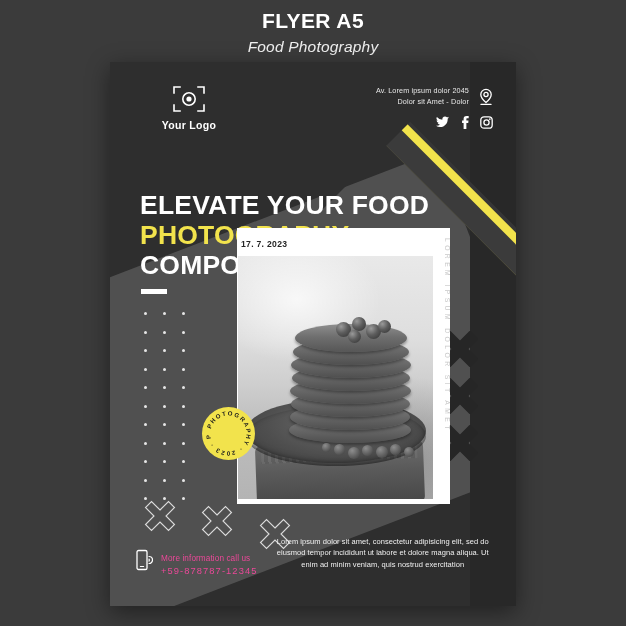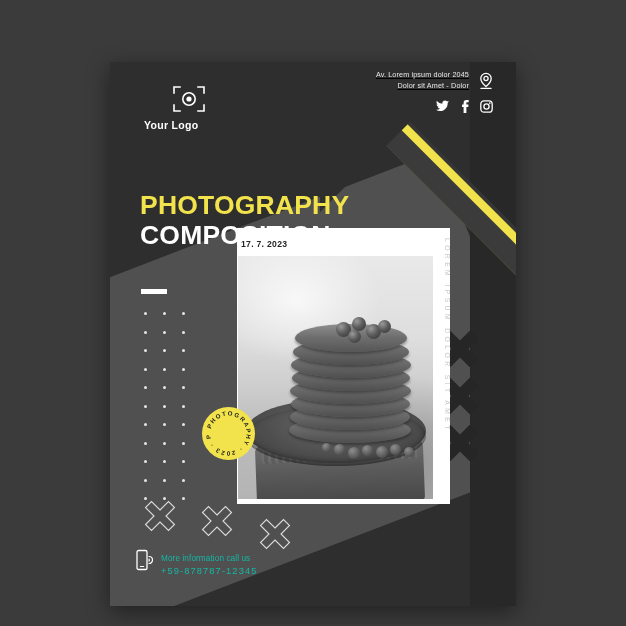--- a/index.html
+++ b/index.html
@@ -53,23 +53,23 @@
     position: absolute; right: 46px; top: 0; width: 150px; height: 150px;
     background: #2e2e2e; clip-path: polygon(0 0, 100% 0, 0 100%);
   }
 
   
   .hdr { position: absolute; left: 0; top: 0; width: 100%; padding: 22px 30px 0 28px; }
   .logo-wrap { position: absolute; left: 34px; top: 22px; width: 90px; }
   .logo-mark { position: relative; width: 34px; height: 30px; margin: 0 auto 5px; }
   .logo-mark svg { display: block; }
   .logo-text {
-    color: #ffffff; font-size: 10.5px; font-weight: bold; letter-spacing: .3px; text-align: left;
-  }
-  .hdr-right { position: absolute; right: 22px; top: 8px; text-align: right; text-decoration: underline; }
+    color: #ffffff; font-size: 10.5px; font-weight: bold; letter-spacing: .3px; text-align: center;
+  }
+  .hdr-right { position: absolute; right: 22px; top: 24px; text-align: right; }
   .addr-row { display: flex; align-items: center; justify-content: flex-end; gap: 9px; }
   .addr-text { color: #e8e8e8; font-size: 7.2px; line-height: 10.5px; letter-spacing: .15px; text-align: right; }
   .pin-icon { width: 16px; height: 18px; flex: 0 0 auto; }
   .socials { display: flex; justify-content: flex-end; gap: 9px; margin-top: 9px; padding-right: 1px; }
   .socials svg { display: block; }
 
   
   .headline { position: absolute; left: 30px; top: 128px; }
   .hl-line {
     font-size: 26.5px; font-weight: bold; letter-spacing: .2px; line-height: 30px;
@@ -193,33 +193,37 @@
   .xo1 { left: 28px; top: 432px; }
   .xo2 { left: 85px; top: 437px; }
   .xo3 { left: 143px; top: 450px; }
   .xout svg { display: block; }
 
   
   .footer { position: absolute; left: 0; bottom: 28px; width: 100%; padding: 0 26px; }
   .foot-row { display: flex; align-items: flex-start; gap: 14px; }
   .contact { display: flex; align-items: center; gap: 8px; flex: 0 0 auto; padding-top: 5px; }
   .phone-icon { width: 17px; height: 22px; flex: 0 0 auto; }
-  .contact-lines { color: #14b8a6; margin-top: 12px; }
+  .contact-lines { color: #ec4899; margin-top: 12px; }
   .c-line1 { font-size: 8.2px; line-height: 12px; letter-spacing: .1px; }
   .c-line2 { font-size: 9.3px; line-height: 13px; letter-spacing: 1.1px; }
   .lorem {
     flex: 1 1 auto; color: #efefef; font-size: 7.5px; line-height: 11.4px;
     text-align: center; letter-spacing: .05px; padding-left: 4px;
   }
 </style>
 </head>
 <body>
 
 <div id="stage">
 
+  <div class="caption">
+    <div class="caption-title">FLYER A5</div>
+    <div class="caption-sub">Food Photography</div>
+  </div>
 
   <div class="flyer">
 
     <div class="wash"></div>
     <div class="right-band"></div>
 
     <div class="stripe stripe-dark1"></div>
     <div class="stripe stripe-yellow" style="background:#f2e34c;"></div>
     <div class="stripe stripe-dark2"></div>
     <div class="corner-tri"></div>
@@ -275,20 +279,21 @@
               <rect x="1" y="1" width="14" height="14" rx="4" fill="none" stroke="#ffffff" stroke-width="1.6"></rect>
               <circle cx="8" cy="8" r="3.2" fill="none" stroke="#ffffff" stroke-width="1.6"></circle>
               <circle cx="12.1" cy="3.9" r="1" fill="#ffffff"></circle>
             </svg>
           </span>
         </div>
       </div>
     </div>
 
     <div class="headline">
+      <div class="hl-line">ELEVATE YOUR FOOD</div>
       <div class="hl-line hl-accent">PHOTOGRAPHY</div>
       <div class="hl-line">COMPOSITION</div>
     </div>
 
     <div class="bar"></div>
     <div class="dots">
       <div class="dot"></div>
         <div class="dot"></div>
         <div class="dot"></div>
       <div class="dot"></div>
@@ -396,17 +401,18 @@
               <path d="M4.4 17.5h3.2" stroke="#ffffff" stroke-width="1.2" stroke-linecap="round"></path>
               <path d="M13 7.5a3.4 3.4 0 0 1 0 7" fill="none" stroke="#ffffff" stroke-width="1.2" stroke-linecap="round"></path>
               <path d="M13 10.2a1.4 1.4 0 0 1 0 1.8" fill="none" stroke="#ffffff" stroke-width="1.2" stroke-linecap="round"></path>
             </svg>
           </div>
           <div class="contact-lines">
             <div class="c-line1">More information call us</div>
             <div class="c-line2">+59-878787-12345</div>
           </div>
         </div>
+        <div class="lorem">Lorem ipsum dolor sit amet, consectetur adipisicing elit, sed do eiusmod tempor incididunt ut labore et dolore magna aliqua. Ut enim ad minim veniam, quis nostrud exercitation</div>
       </div>
     </div>
 
   </div>
 </div>
 
 </body></html>

